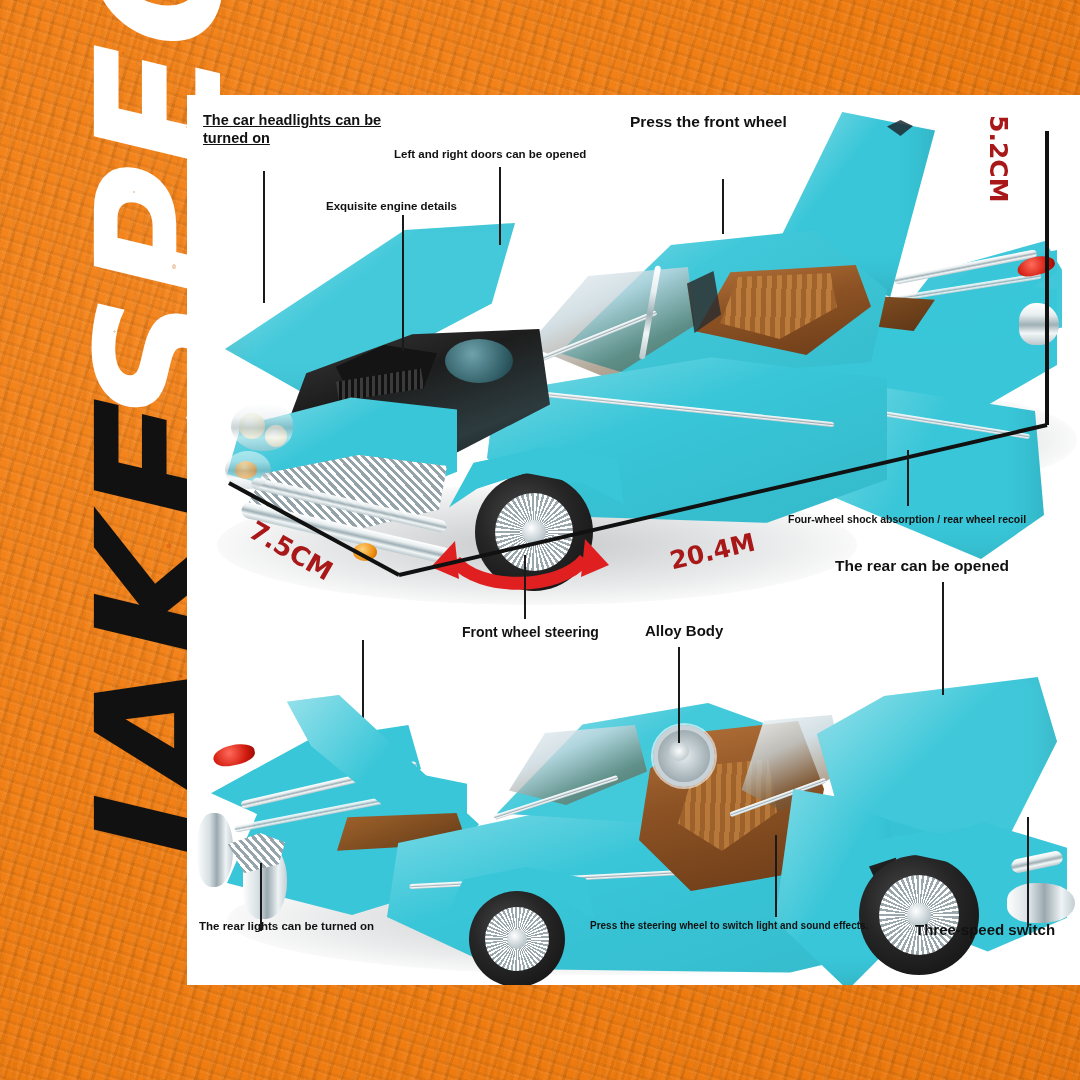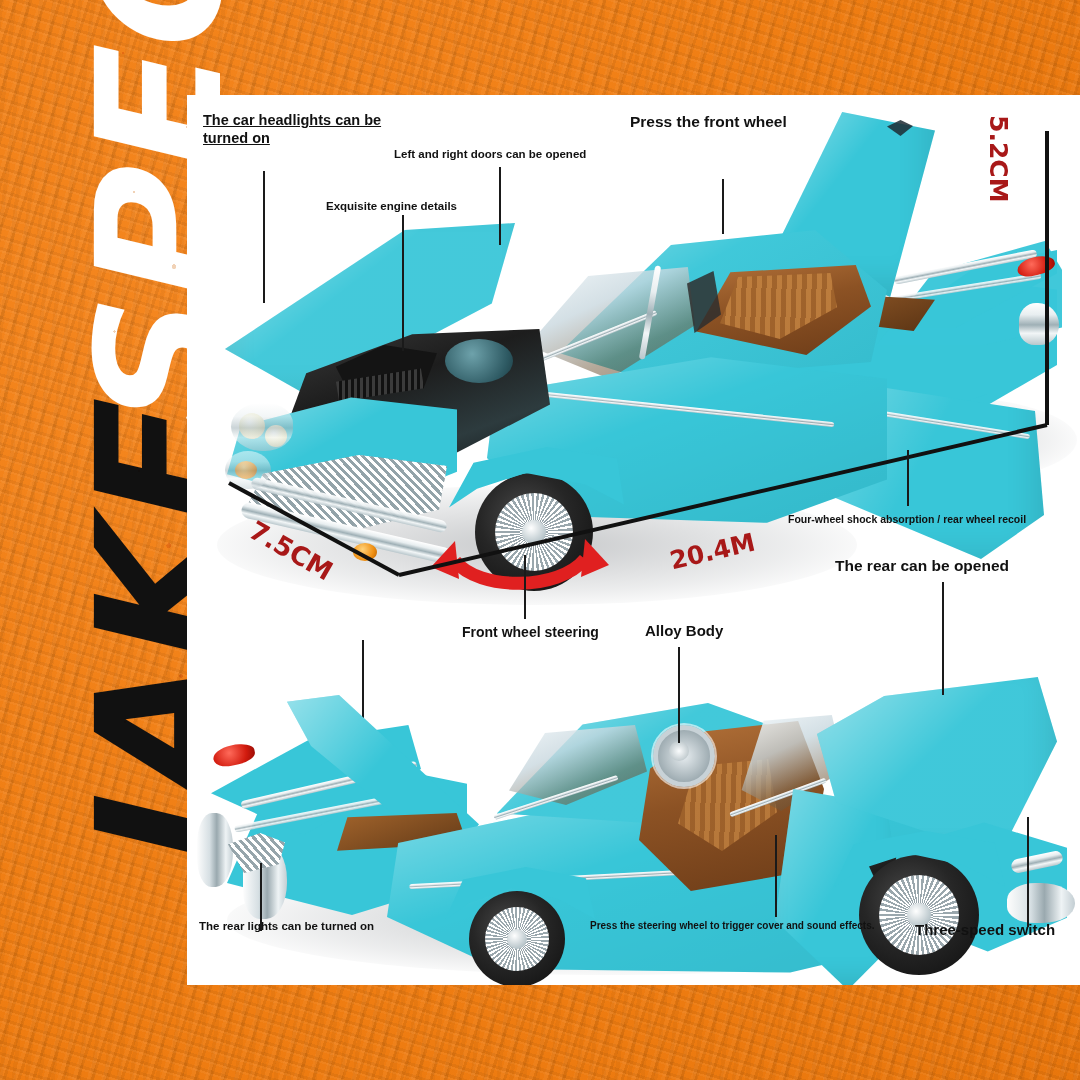--- a/index.html
+++ b/index.html
@@ -335,17 +335,17 @@
     <div class="lbl" style="left:458px;top:527px;font-size:15px;">Alloy Body</div>
     <div class="lead v" style="left:491px;top:552px;height:96px;"></div>
 
     <div class="lbl" style="left:728px;top:826px;font-size:15px;">Three-speed switch</div>
     <div class="lead v" style="left:840px;top:812px;height:20px;"></div>
     <div class="lead v" style="left:840px;top:722px;height:92px;"></div>
 
     <div class="lbl" style="left:12px;top:824px;font-size:11.5px;">The rear lights can be turned on</div>
     <div class="lead v" style="left:73px;top:768px;height:68px;"></div>
 
-    <div class="lbl" style="left:403px;top:825px;font-size:10px;">Press the steering wheel to trigger cover and sound effects.</div>
+    <div class="lbl" style="left:403px;top:825px;font-size:10px;">Press the steering wheel to switch light and sound effects.</div>
     <div class="lead v" style="left:588px;top:740px;height:82px;"></div>
 
   </div>
 </div>
 
 </body></html>

